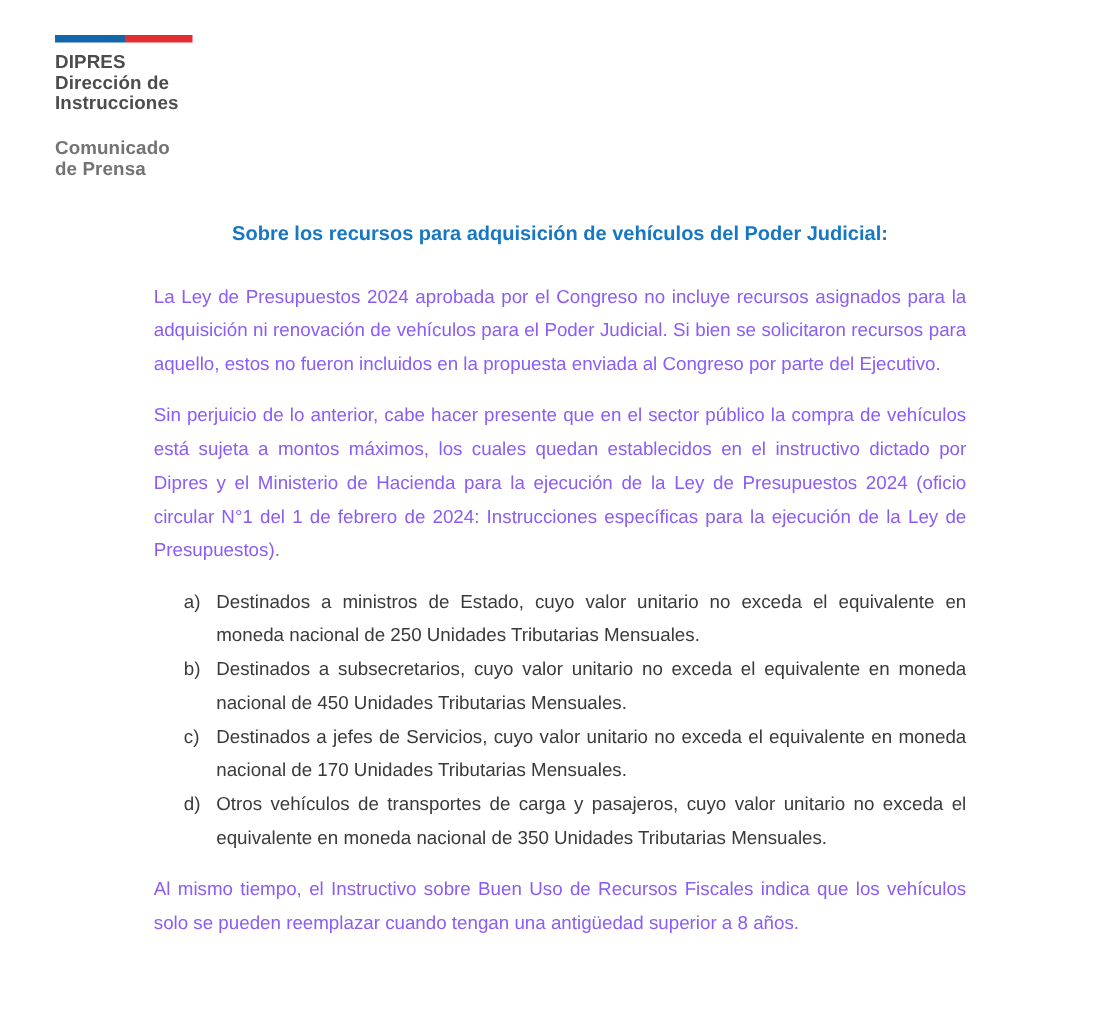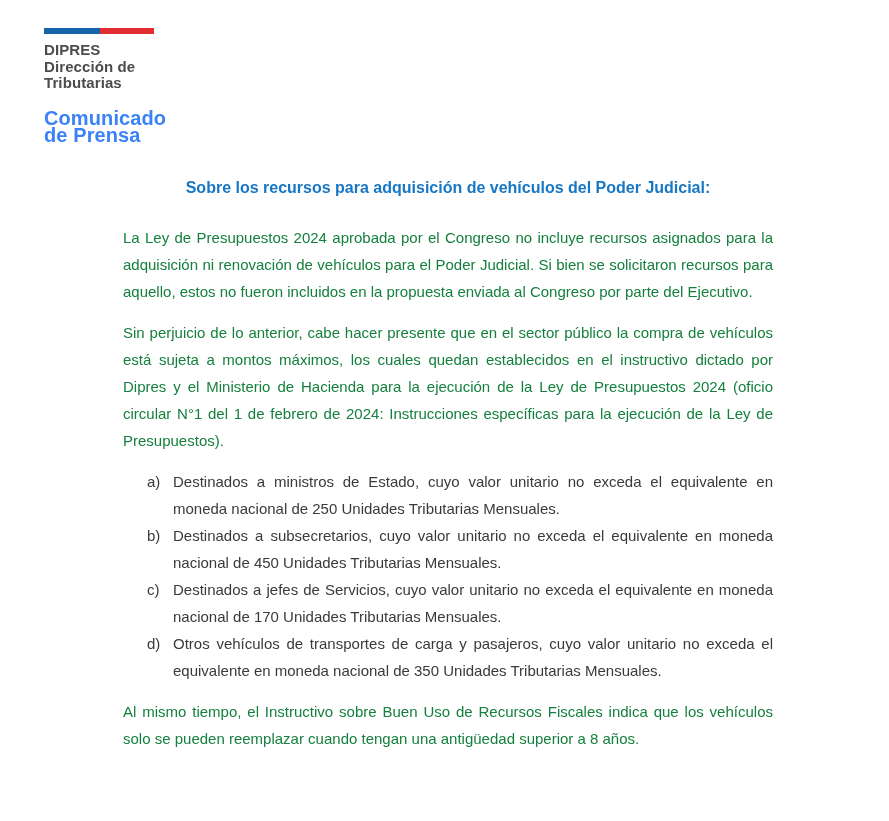--- a/index.html
+++ b/index.html
@@ -20,34 +20,34 @@
   .flag-blue { width: 56px; height: 100%; }
   .flag-red  { flex: 1; height: 100%; }
 
   .org-block {
     position: absolute; left: 44px; top: 14px;
     font-size: 15px; font-weight: 700; color: #4c4c4b;
     line-height: 16.5px; letter-spacing: 0.1px;
   }
   .doc-type {
     position: absolute; left: 44px; top: 82px;
-    font-size: 20px; font-weight: 700; color: #3b82f6;
+    font-size: 15px; font-weight: 700; color: #737373;
     line-height: 17px; letter-spacing: 0.1px;
   }
 
   
   .content {
     position: absolute; left: 123px; top: 150px; width: 650px;
   }
   .doc-title {
     font-size: 16px; font-weight: 700; color: #1777c4;
     margin: 0 0 26px 0; line-height: 20px;
   }
   .para {
-    font-size: 15px; line-height: 27px; color: #15803d;
+    font-size: 15px; line-height: 27px; color: #8b5cf6;
     text-align: justify; margin: 0 0 14px 0;
   }
   .para:last-child { margin-bottom: 0; }
   .ltm-list { margin: 0 0 14px 0; }
   .list-item {
     display: flex; font-size: 15px; line-height: 27px; color: #3a3a3a;
   }
   .list-marker { width: 26px; margin-left: 24px; flex-shrink: 0; }
   .list-text { flex: 1; text-align: justify; }
 </style>
@@ -57,21 +57,21 @@
 <div class="page">
 
   <div class="flag-bar">
     <div class="flag-blue" style="background: rgb(21, 101, 171);"></div>
     <div class="flag-red" style="background: rgb(226, 45, 51);"></div>
   </div>
 
   <div class="org-block">
     <div>DIPRES</div>
     <div>Dirección de</div>
-    <div>Tributarias</div>
+    <div>Instrucciones</div>
   </div>
 
   <div class="doc-type">
     <div>Comunicado</div>
     <div>de Prensa</div>
   </div>
 
   <div class="content">
 
     <h1 class="doc-title" style="color: rgb(23, 119, 196); text-align: center;">Sobre los recursos para adquisición de vehículos del Poder Judicial:</h1>

